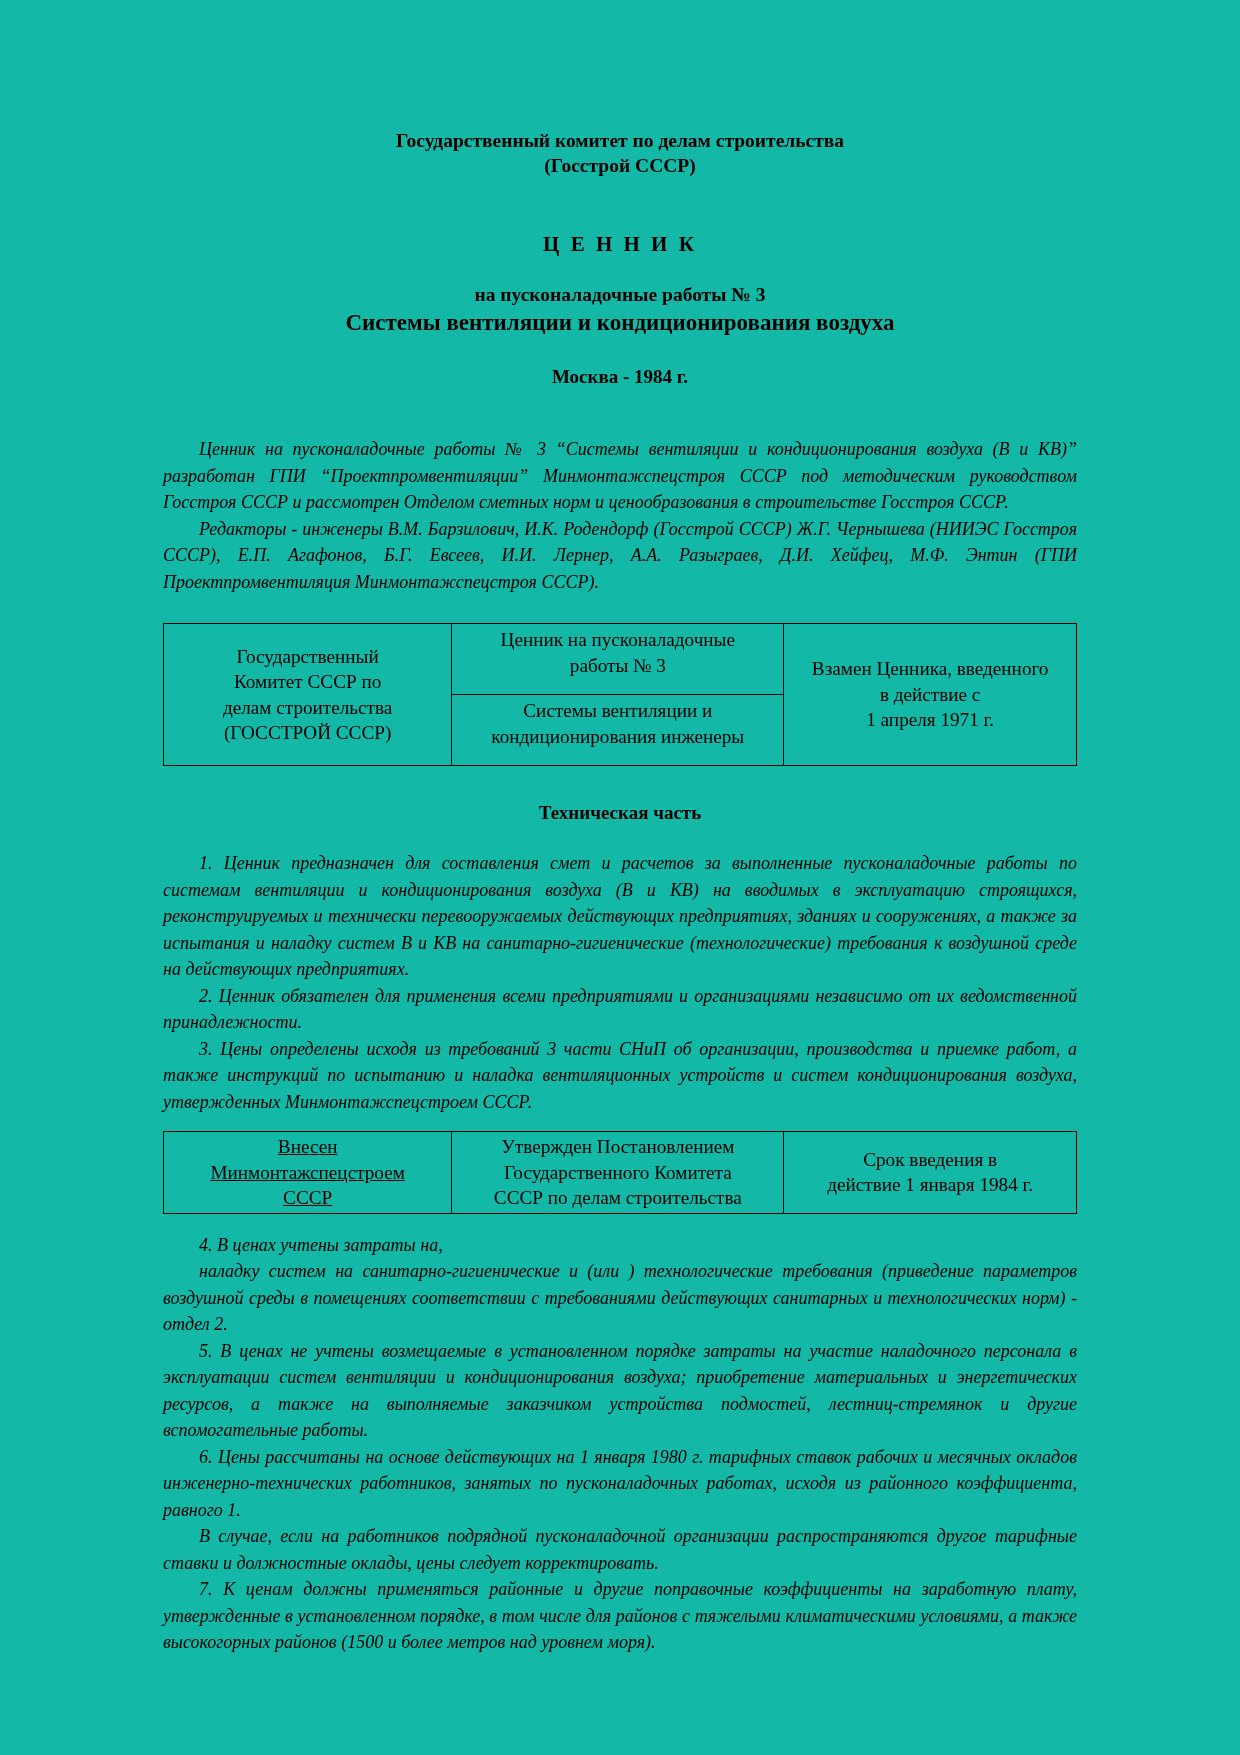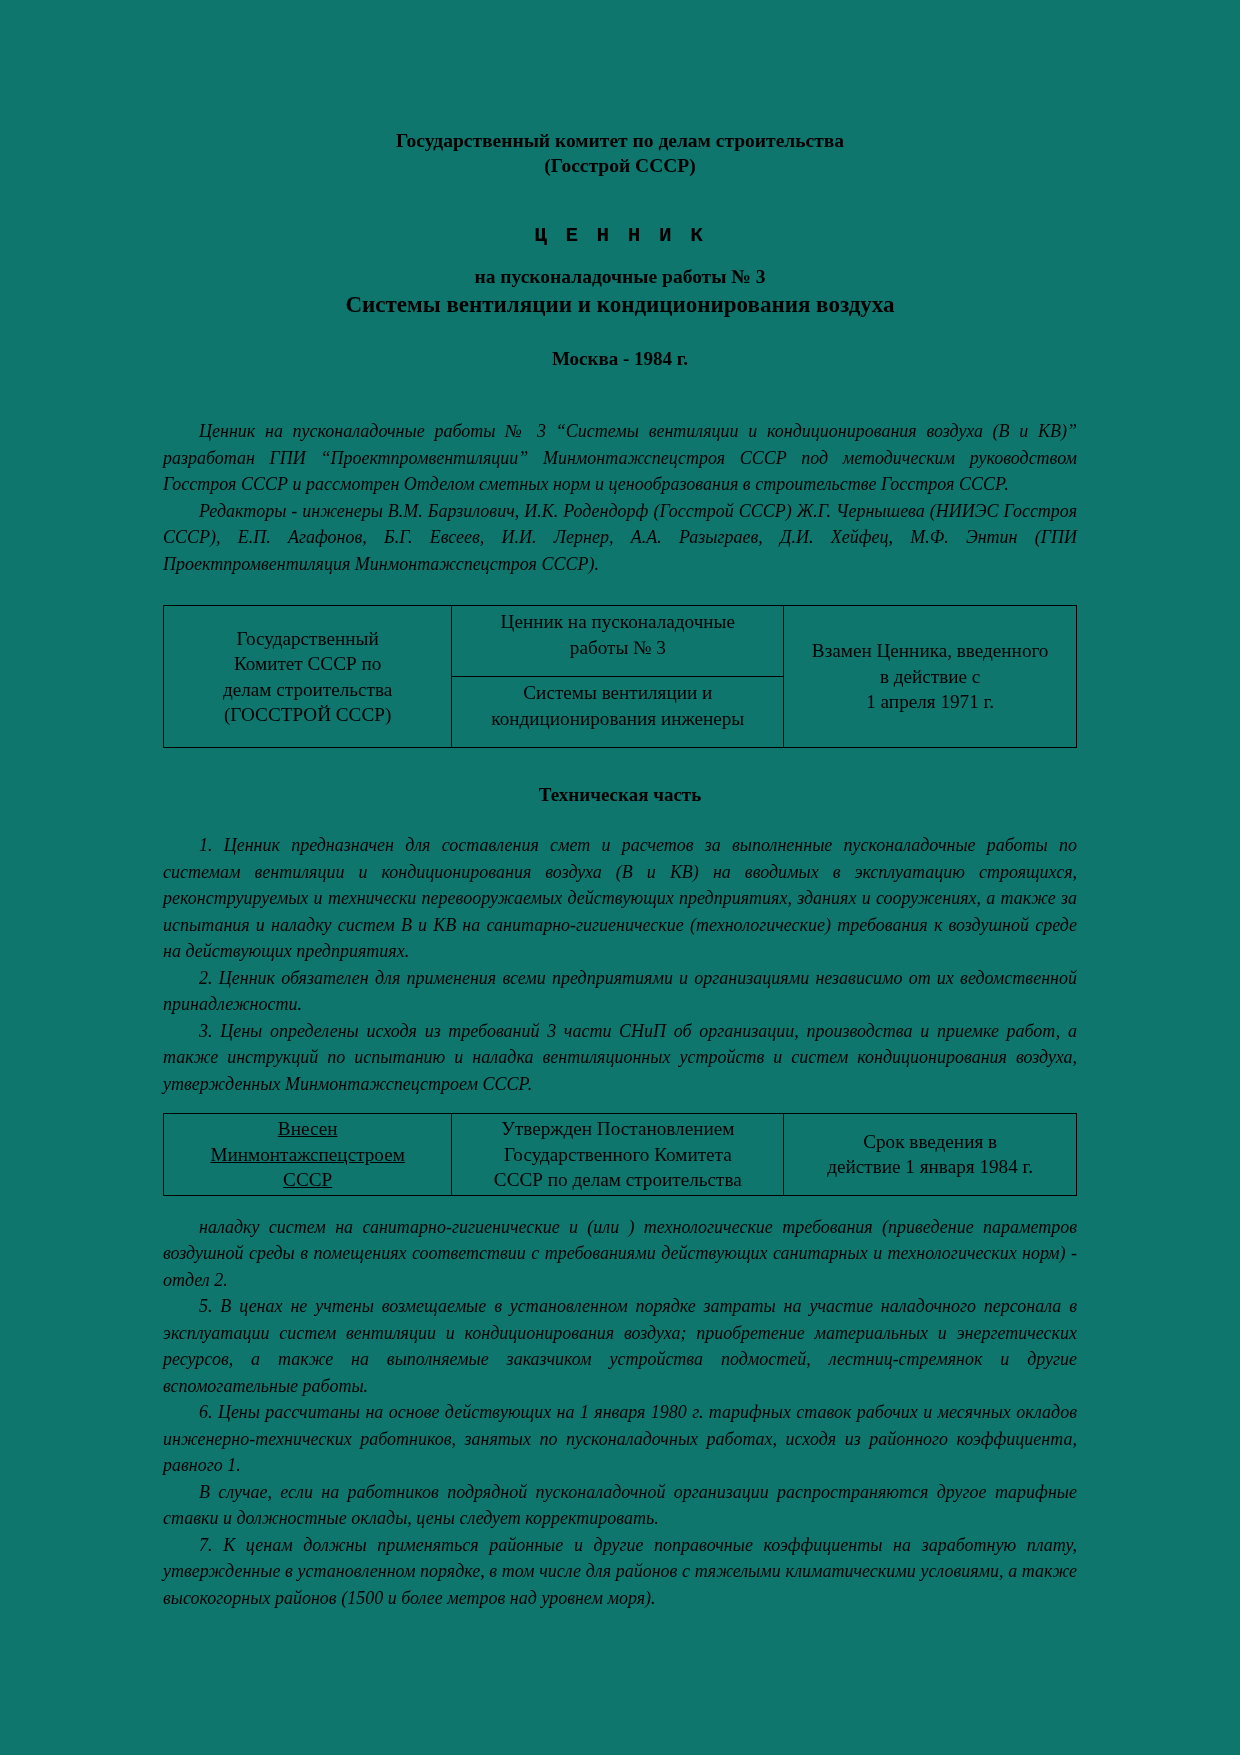--- a/index.html
+++ b/index.html
@@ -10,21 +10,21 @@
   }
   body {
     font-family: "Liberation Serif", "DejaVu Serif", serif;
     color: #000000;
   }
   .page {
     position: relative;
     width: 1240px;
     height: 1755px;
     margin: 0 auto;
-    background: #0f766e;
+    background: #14b8a6;
     box-sizing: border-box;
     padding: 128px 163px 0 163px;
   }
   .content {
     width: 914px;
   }
 
   
   .org-title {
     text-align: center;
@@ -35,22 +35,21 @@
   }
   .spacer-lg { height: 46px; }
   .spacer-md { height: 28px; }
   .spacer-sm { height: 16px; }
 
   .doc-kind {
     text-align: center;
     font-weight: bold;
     font-size: 21px;
     letter-spacing: 3px;
-    margin: 0;
-    font-family: Liberation Mono, monospace;
+    margin: 8px;
   }
   .doc-sub {
     text-align: center;
     font-weight: bold;
     font-size: 19.5px;
     line-height: 27px;
     margin: 0;
   }
   .doc-name {
     text-align: center;
@@ -197,20 +196,21 @@
         <td class="c3">
           <span class="cellline">Срок введения в</span>
           <span class="cellline">действие 1 января 1984 г.</span>
         </td>
       </tr>
     </tbody>
       </table>
 
     <div style="height:18px"></div>
 
+    <p class="body">4. В ценах учтены затраты на,</p>
     <p class="body">наладку систем на санитарно-гигиенические и (или ) технологические требования (приведение параметров воздушной среды в помещениях соответствии с требованиями действующих санитарных и технологических норм) - отдел 2.</p>
     <p class="body">5. В ценах не учтены возмещаемые в установленном порядке затраты на участие наладочного персонала в эксплуатации систем вентиляции и кондиционирования воздуха; приобретение материальных и энергетических ресурсов, а также на выполняемые заказчиком устройства подмостей, лестниц-стремянок и другие вспомогательные работы.</p>
     <p class="body">6. Цены рассчитаны на основе действующих на 1 января 1980 г. тарифных ставок рабочих и месячных окладов инженерно-технических работников, занятых по пусконаладочных работах, исходя из районного коэффициента, равного 1.</p>
     <p class="body">В случае, если на работников подрядной пусконаладочной организации распространяются другое тарифные ставки и должностные оклады, цены следует корректировать.</p>
     <p class="body">7. К ценам должны применяться районные и другие поправочные коэффициенты на заработную плату, утвержденные в установленном порядке, в том числе для районов с тяжелыми климатическими условиями, а также высокогорных районов (1500 и более метров над уровнем моря).</p>
 
   </div>
 </div>
 
 </body></html>

